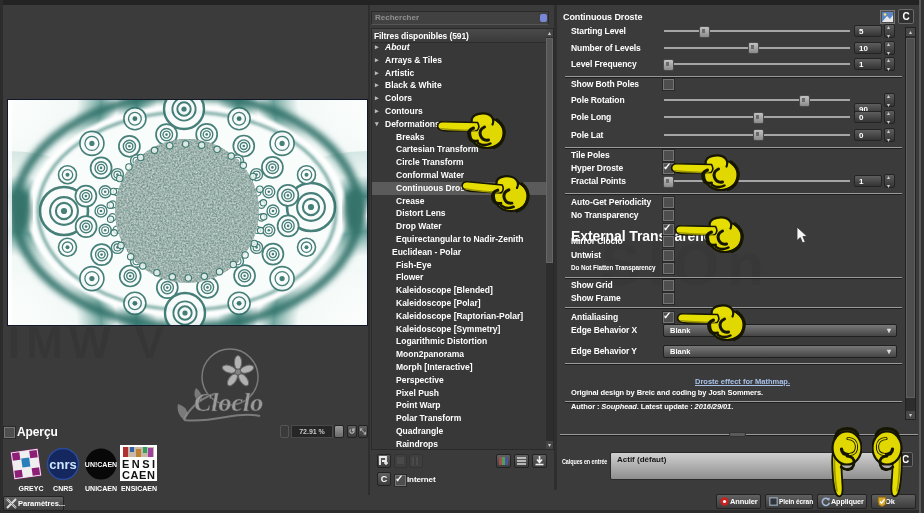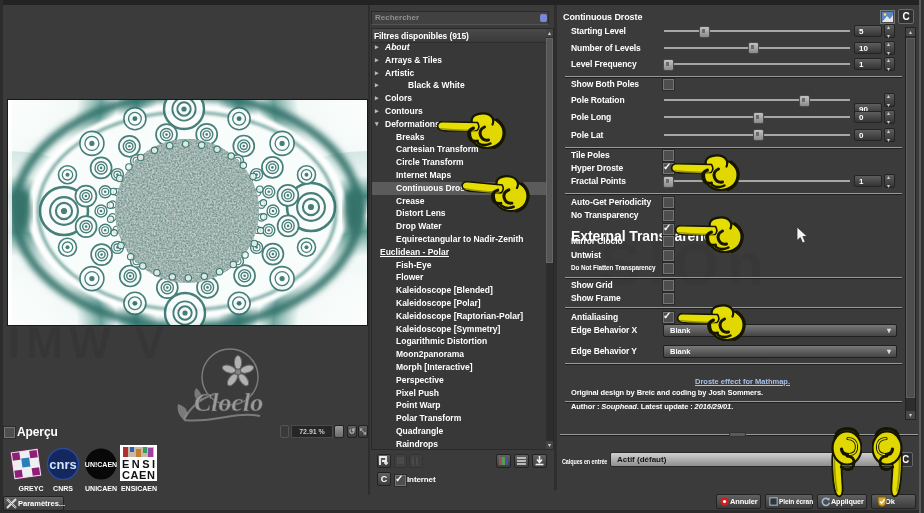--- a/index.html
+++ b/index.html
@@ -380,46 +380,46 @@
 <div class="btn" style="left:3px;top:496px;width:61px;height:15px;line-height:13px;font-size:7.5px;padding-left:14px;">Paramètres...</div>
 <svg class="abs" style="left:6px;top:498px;" width="11" height="11" viewBox="0 0 11 11">
 <path d="M1 1 L10 10 M10 1 L1 10" stroke="#ddd" stroke-width="2"></path>
       <path d="M1 1 L10 10" stroke="#888" stroke-width="1"></path>
     </svg>
 <div class="abs" style="left:371px;top:11px;width:178px;height:14px;background:#414141;border:1px solid #2a2a2a;border-bottom-color:#555;box-sizing:border-box;"></div>
 <div class="abs" style="left:375px;top:13px;color:#909090;font-size:8px;font-weight:bold;">Rechercher</div>
 <div class="abs" style="left:540px;top:14px;width:7px;height:8px;background:#7a87d8;border-radius:2px;"></div>
 <div class="abs" style="left:371px;top:28px;width:183px;height:422px;background:#383838;border:1px solid #2a2a2a;box-sizing:border-box;"></div>
 <div class="abs" style="left:372px;top:29px;width:181px;height:13px;background:linear-gradient(#4a4a4a,#3a3a3a);border-bottom:1px solid #2c2c2c;"></div>
-<div class="lbl" style="left:374px;top:31px;font-size:8.5px;">Filtres disponibles (915)</div>
+<div class="lbl" style="left:374px;top:31px;font-size:8.5px;">Filtres disponibles (591)</div>
 <div class="item" style="left:375px;top:41.0px;color:#bbb;font-size:7px;">▸</div>
 <div class="item" style="left:385px;top:41.0px;font-style:italic;">About</div>
 <div class="item" style="left:375px;top:53.8px;color:#bbb;font-size:7px;">▸</div>
 <div class="item" style="left:385px;top:53.8px;">Arrays &amp; Tiles</div>
 <div class="item" style="left:375px;top:66.6px;color:#bbb;font-size:7px;">▸</div>
 <div class="item" style="left:385px;top:66.6px;">Artistic</div>
 <div class="item" style="left:375px;top:79.4px;color:#bbb;font-size:7px;">▸</div>
-<div class="item" style="left:408px;top:79.4px;">Black &amp; White</div>
+<div class="item" style="left:385px;top:79.4px;">Black &amp; White</div>
 <div class="item" style="left:375px;top:92.2px;color:#bbb;font-size:7px;">▸</div>
 <div class="item" style="left:385px;top:92.2px;">Colors</div>
 <div class="item" style="left:375px;top:105.0px;color:#bbb;font-size:7px;">▸</div>
 <div class="item" style="left:385px;top:105.0px;">Contours</div>
 <div class="item" style="left:375px;top:117.8px;color:#bbb;font-size:7px;">▾</div>
 <div class="item" style="left:385px;top:117.8px;">Deformations</div>
 <div class="item" style="left:396px;top:130.6px;">Breaks</div>
 <div class="item" style="left:396px;top:143.4px;">Cartesian Transform</div>
 <div class="item" style="left:396px;top:156.2px;">Circle Transform</div>
-<div class="item" style="left:396px;top:169.0px;">Internet Maps</div>
+<div class="item" style="left:396px;top:169.0px;">Conformal Water</div>
 <div class="abs" style="left:372px;top:181.8px;width:175px;height:12.8px;background:#5b5b5b;"></div>
 <div class="item" style="left:396px;top:181.8px;">Continuous Droste</div>
 <div class="item" style="left:396px;top:194.6px;">Crease</div>
 <div class="item" style="left:396px;top:207.4px;">Distort Lens</div>
 <div class="item" style="left:396px;top:220.2px;">Drop Water</div>
 <div class="item" style="left:396px;top:233.0px;">Equirectangular to Nadir-Zenith</div>
-<div class="item" style="left:380px;top:245.8px;text-decoration:underline;">Euclidean - Polar</div>
+<div class="item" style="left:392px;top:245.8px;">Euclidean - Polar</div>
 <div class="item" style="left:396px;top:258.6px;">Fish-Eye</div>
 <div class="item" style="left:396px;top:271.4px;">Flower</div>
 <div class="item" style="left:396px;top:284.2px;">Kaleidoscope [Blended]</div>
 <div class="item" style="left:396px;top:297.0px;">Kaleidoscope [Polar]</div>
 <div class="item" style="left:396px;top:309.8px;">Kaleidoscope [Raptorian-Polar]</div>
 <div class="item" style="left:396px;top:322.6px;">Kaleidoscope [Symmetry]</div>
 <div class="item" style="left:396px;top:335.4px;">Logarithmic Distortion</div>
 <div class="item" style="left:396px;top:348.2px;">Moon2panorama</div>
 <div class="item" style="left:396px;top:361.0px;">Morph [Interactive]</div>
 <div class="item" style="left:396px;top:373.8px;">Perspective</div>
@@ -542,21 +542,21 @@
 <div class="lbl" style="left:571px;top:388.0px;font-size:7.5px;font-weight:bold;">Original design by <b>Breic</b> and coding by <b>Josh Sommers</b>.</div>
 <div class="sep" style="left:565px;top:401.0px;width:337px;"></div>
 <div class="lbl" style="left:571px;top:402.0px;font-size:7.5px;font-weight:normal;font-weight:bold;">Author : <i>Souphead</i>. Latest update : <i>2016/29/01</i>.</div>
 <div class="abs" style="left:905px;top:27px;width:11px;height:393px;background:#2d2d2d;border:1px solid #222;box-sizing:border-box;"></div>
 <div class="abs" style="left:906px;top:28px;width:9px;height:8px;background:#484848;color:#ccc;font-size:6px;line-height:8px;text-align:center;">▴</div>
 <div class="abs" style="left:906px;top:411px;width:9px;height:8px;background:#484848;color:#ccc;font-size:6px;line-height:8px;text-align:center;">▾</div>
 <div class="abs" style="left:906px;top:38px;width:9px;height:360px;background:#4e4e4e;border:1px solid #5e5e5e;box-sizing:border-box;"></div>
 <div class="sep" style="left:560px;top:434px;width:358px;"></div>
 <div class="abs" style="left:729px;top:432px;width:17px;height:5px;background:#5a5a5a;border:1px solid #333;border-radius:2px;box-sizing:border-box;"></div>
 <div class="lbl" style="left:562px;top:457px;font-size:7.5px;transform:scaleX(0.72);transform-origin:0 0;">Calques en entrée</div>
-<div class="abs" style="left:610px;top:452px;width:286px;height:15px;background:linear-gradient(#d0d0d0,#8e8e8e);border:1px solid #2a2a2a;border-radius:2px;box-sizing:border-box;color:#151515;font-weight:bold;font-size:8px;line-height:13px;padding-left:6px;">Actif (défaut)</div>
+<div class="abs" style="left:610px;top:452px;width:286px;height:28px;background:linear-gradient(#d0d0d0,#8e8e8e);border:1px solid #2a2a2a;border-radius:2px;box-sizing:border-box;color:#151515;font-weight:bold;font-size:8px;line-height:13px;padding-left:6px;">Actif (défaut)</div>
 <div class="btn" style="left:898px;top:452px;width:15px;height:15px;background:#303030;border-color:#666;color:#fff;font-size:10px;line-height:13px;text-align:center;">C</div>
 <div class="btn" style="left:716px;top:494px;width:45px;height:15px;line-height:13px;padding-left:13px;font-size:7.5px;letter-spacing:-0.1px;">Annuler</div>
 <svg class="abs" style="left:720px;top:497px" width="9" height="9">
       <circle cx="4.5" cy="4.5" r="4.2" fill="#cc2020"></circle>
       <circle cx="4.5" cy="4.5" r="1.6" fill="#fff"></circle>
     </svg>
 <div class="btn" style="left:765px;top:494px;width:48px;height:15px;line-height:13px;padding-left:13px;font-size:6.6px;letter-spacing:-0.1px;">Plein écran</div>
 <svg class="abs" style="left:769px;top:497px" width="9" height="9">
       <rect x="0.8" y="0.8" width="7.4" height="7.4" fill="#30353a" stroke="#9ab" stroke-width="1.2"></rect>
     </svg>

